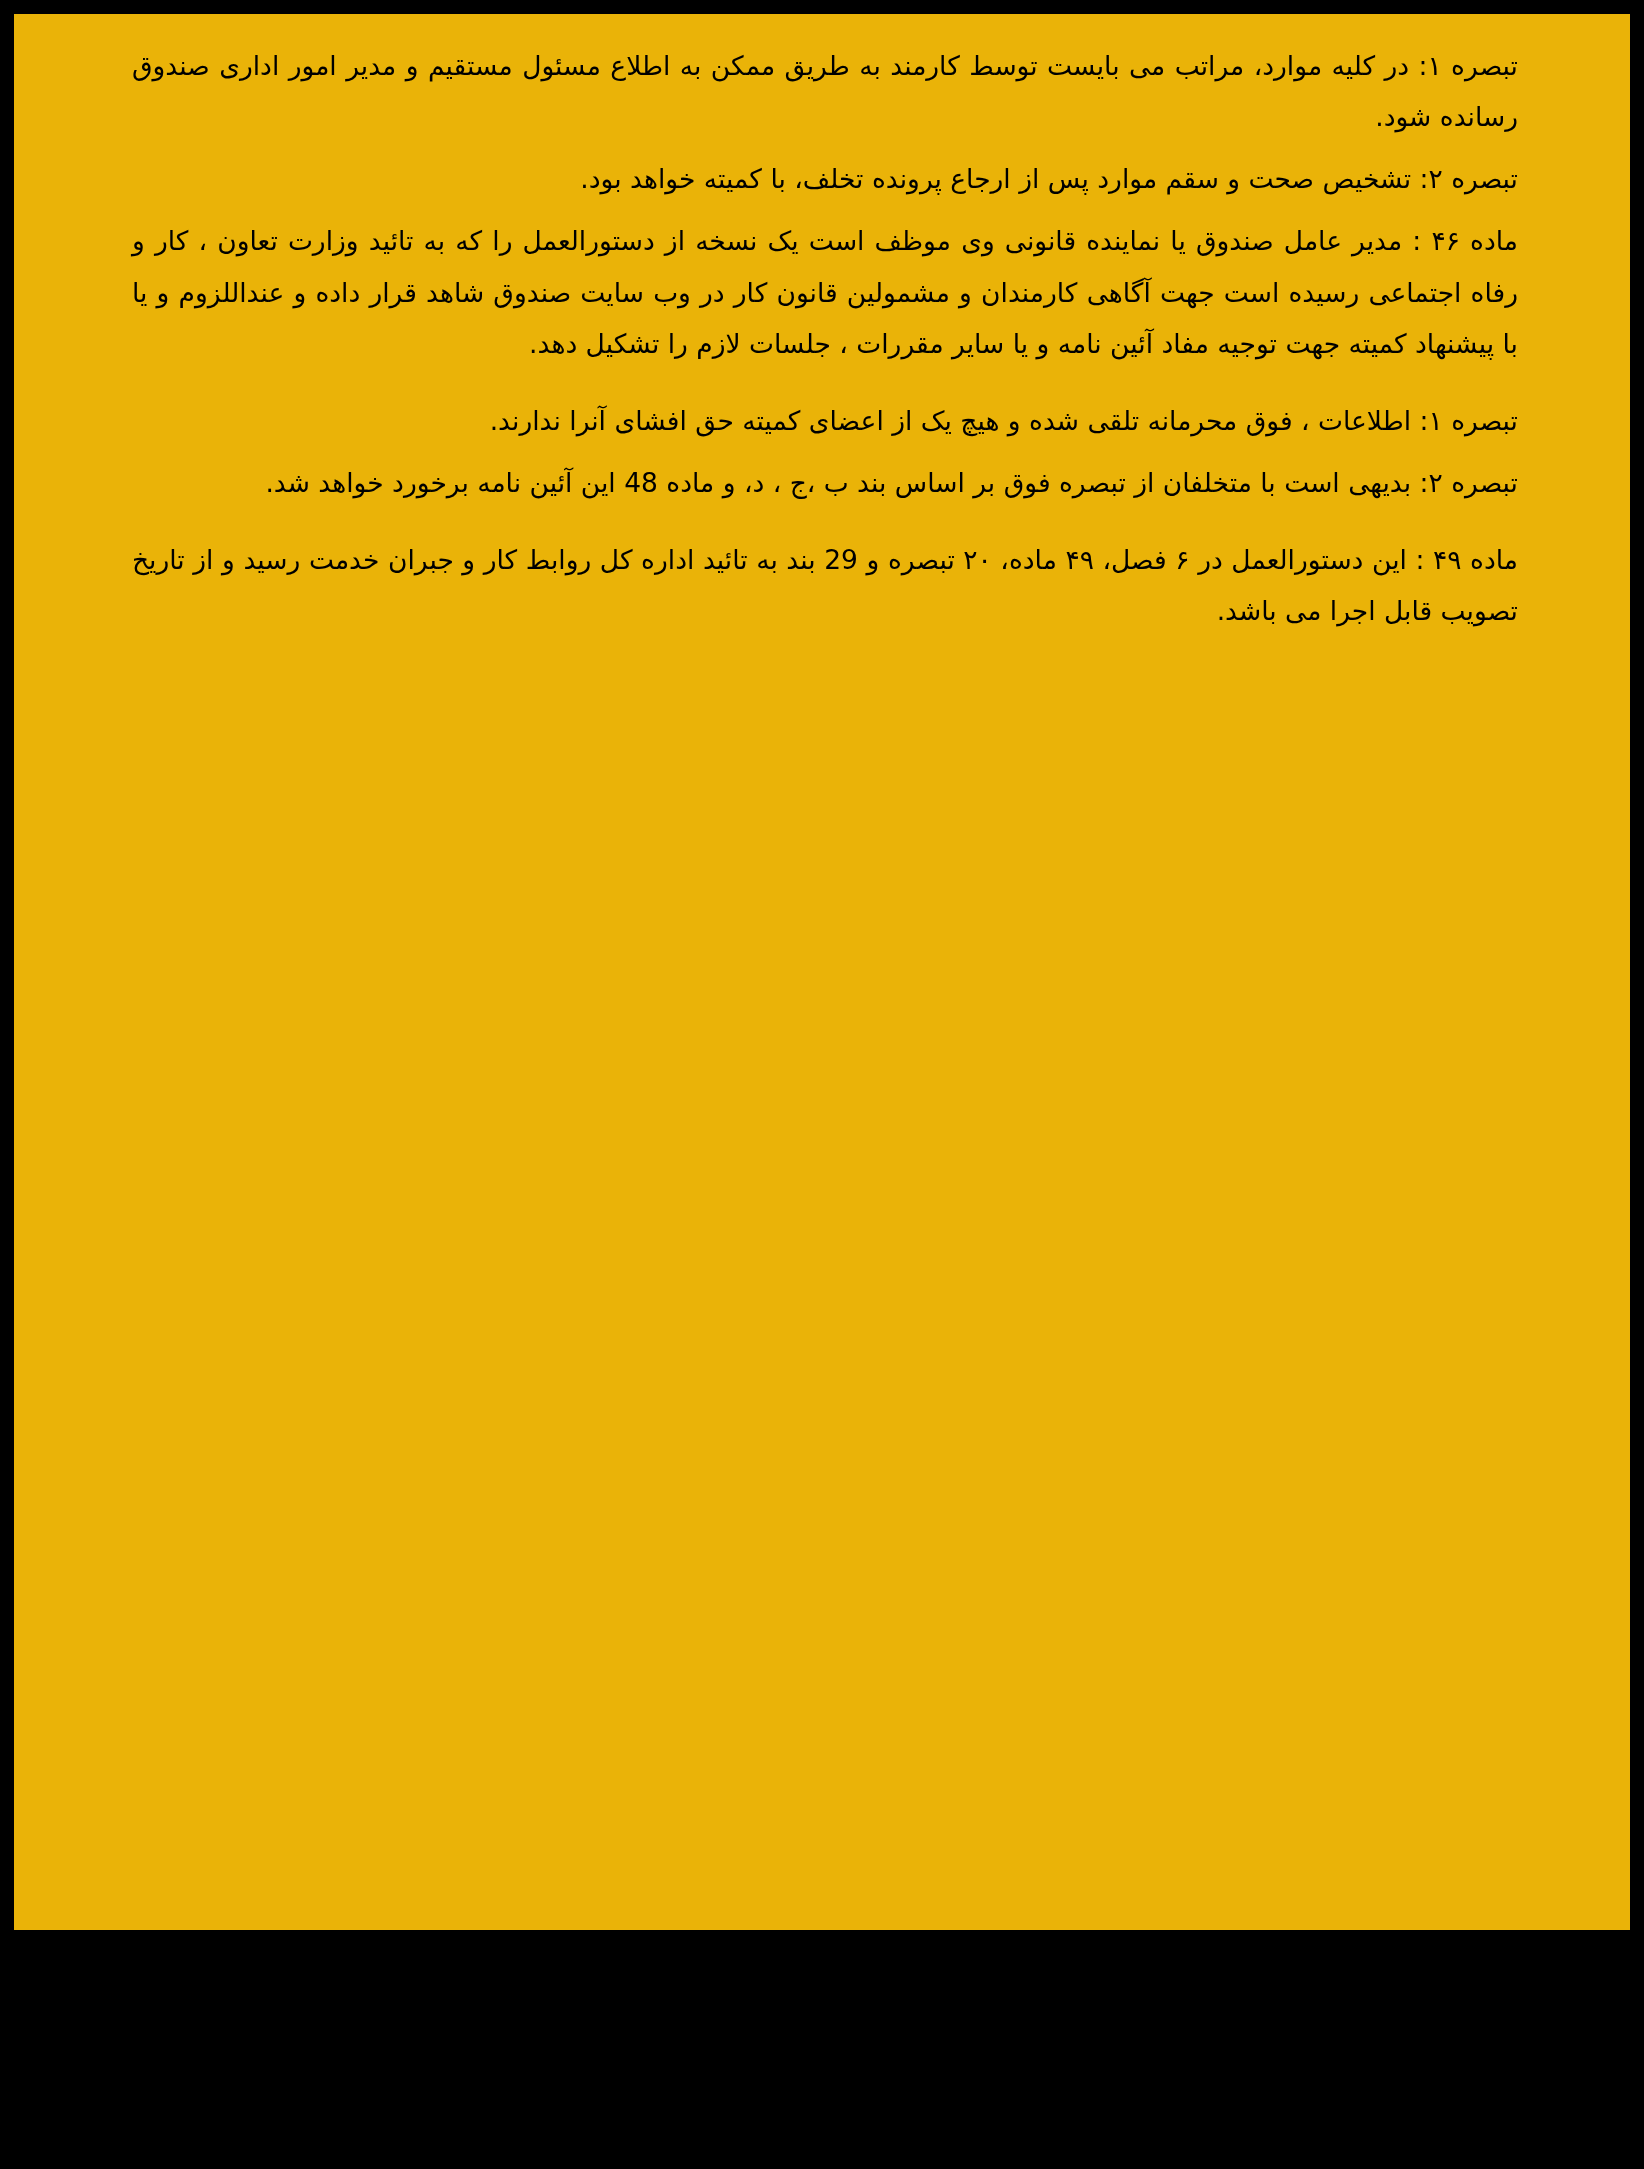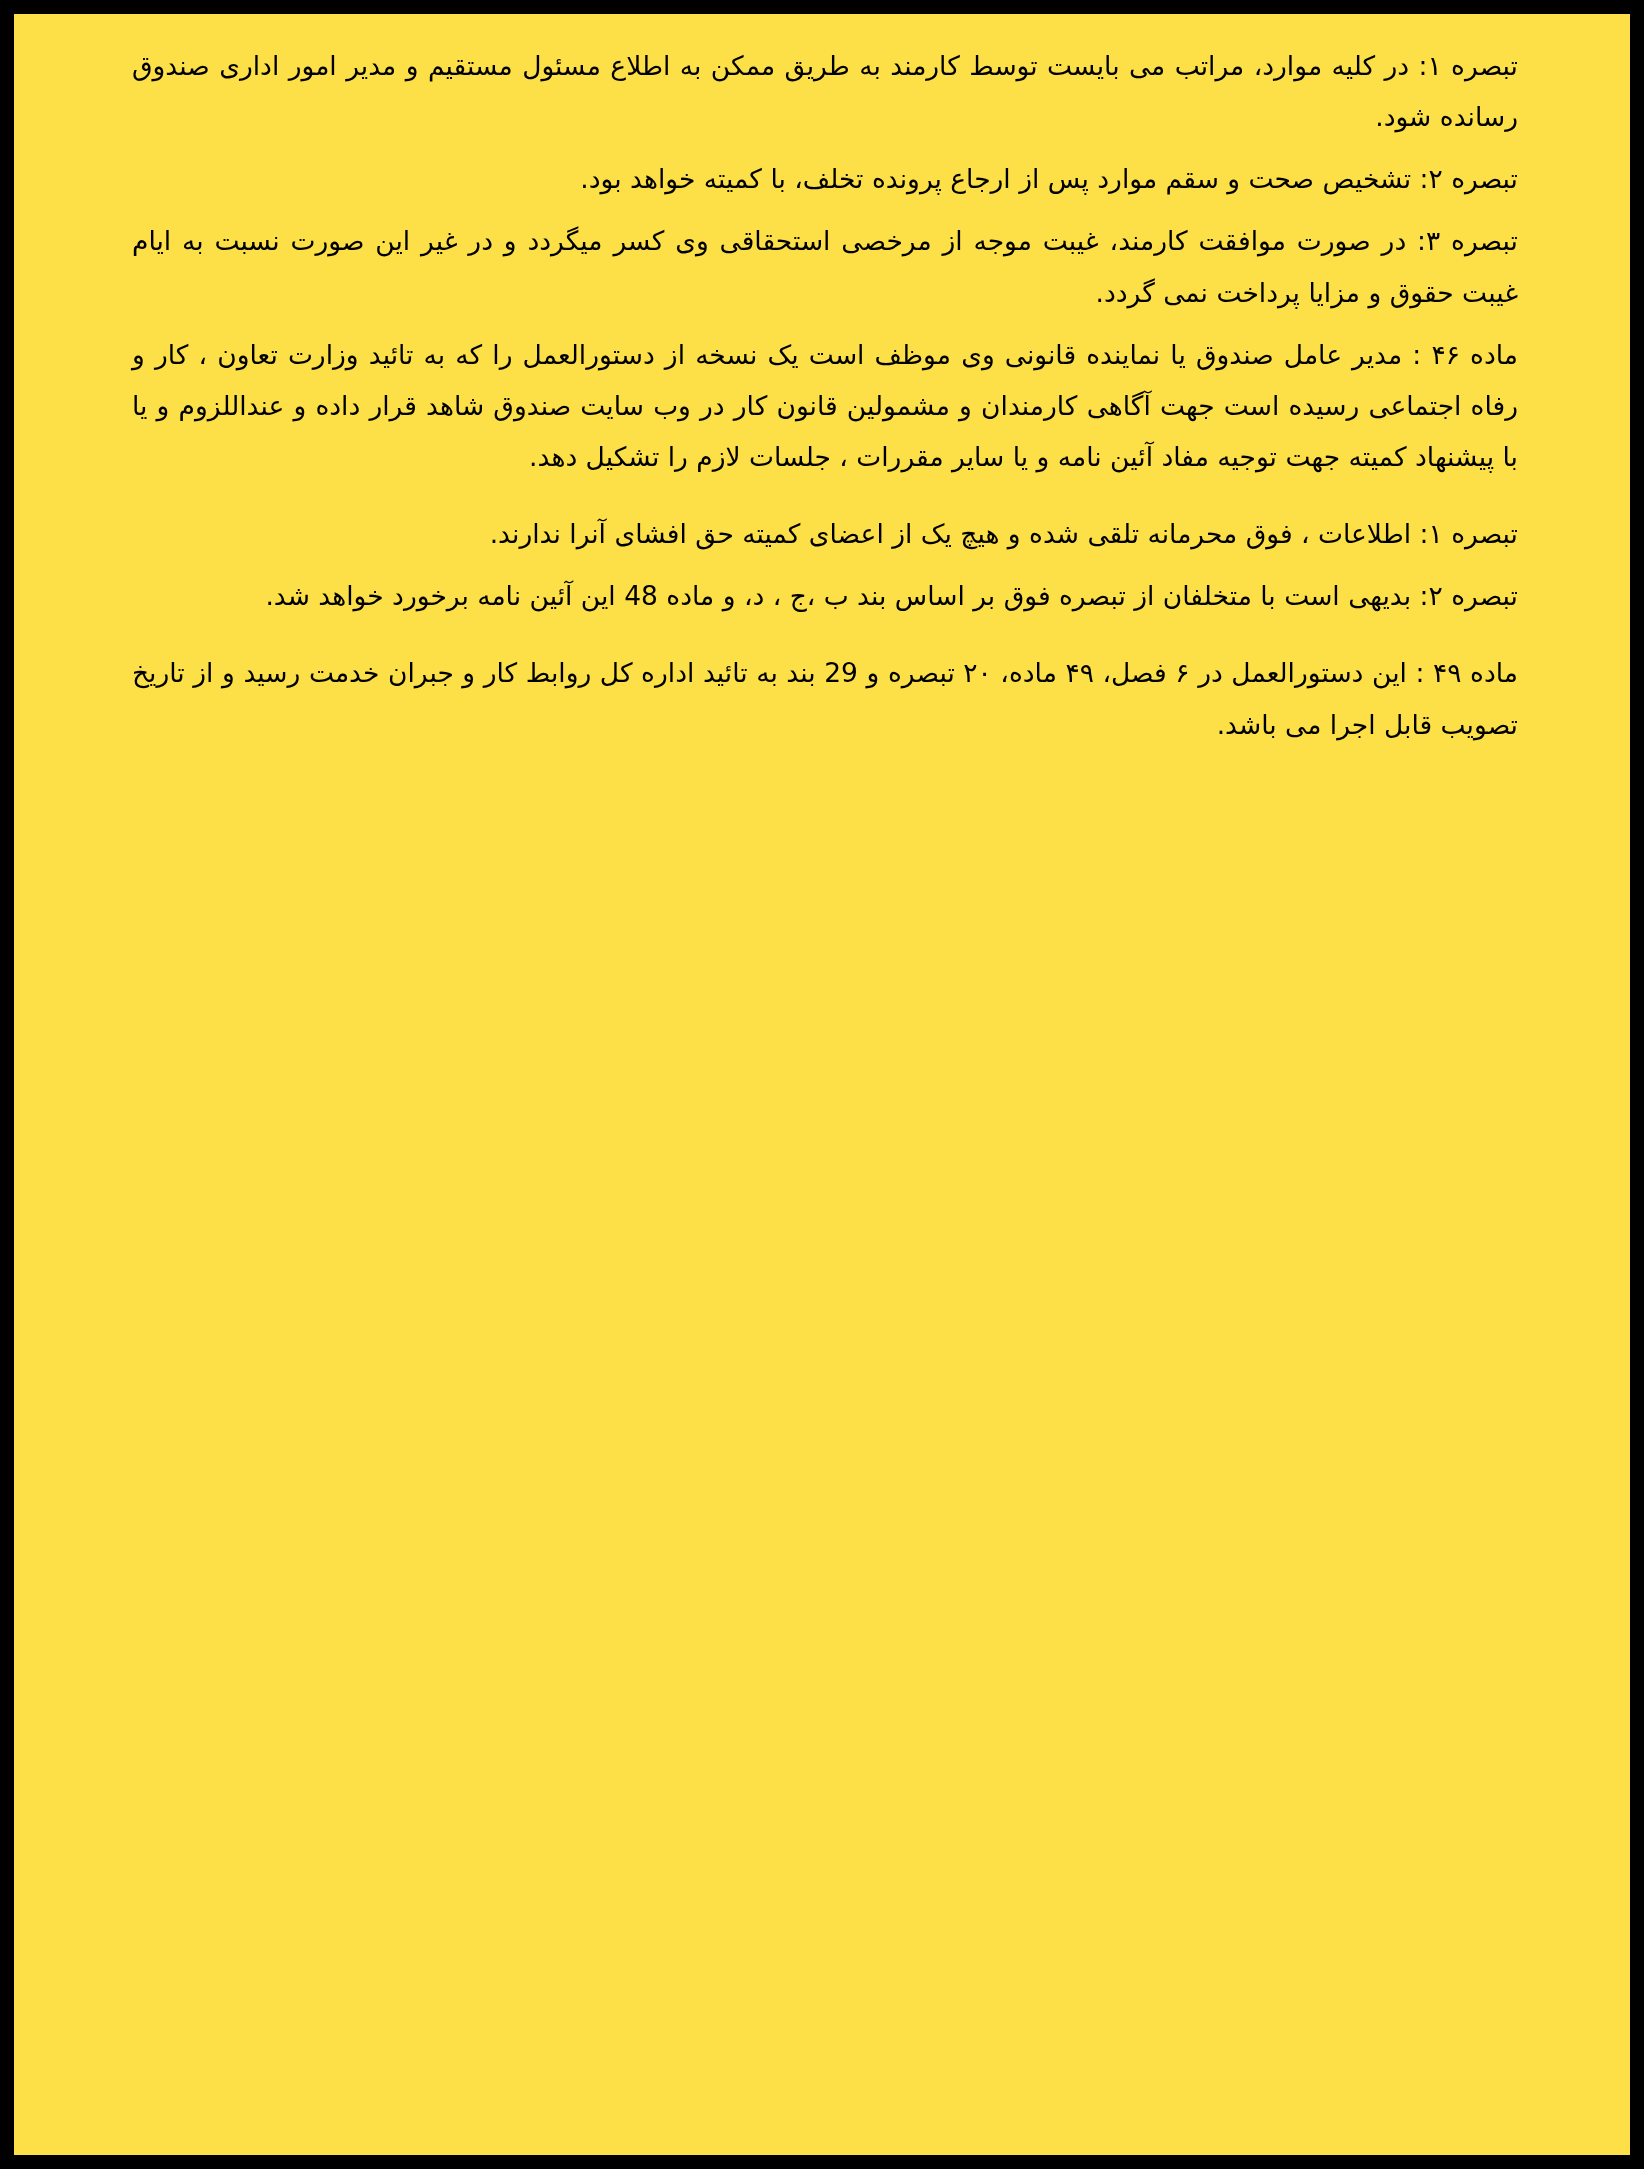--- a/index.html
+++ b/index.html
@@ -10,23 +10,23 @@
   .page {
     width: 1644px;
     height: 2169px;
     background: #000000;
     box-sizing: border-box;
     padding: 14px 0 14px 0;
     margin: 0 auto;
     position: relative;
   }
   .sheet {
-    background: #fde047;
+    background: #eab308;
     width: 1616px;
-    height: 2141px;
+    height: 1916px;
     margin: 0 auto;
     box-sizing: border-box;
     padding: 26px 112px 40px 118px;
     overflow: hidden;
   }
   .doc-body {
     direction: rtl;
     text-align: justify;
     text-align-last: right;
     font-family: "DejaVu Sans", "Liberation Sans", sans-serif;
@@ -45,20 +45,19 @@
   }
 </style>
 </head>
 <body>
 
 <div class="page">
   <div class="sheet">
     <div class="doc-body">
       <p class="para">تبصره ۱: در کلیه موارد، مراتب می بایست توسط کارمند به طریق ممکن به اطلاع مسئول مستقیم و مدیر امور اداری صندوق رسانده شود.</p>
       <p class="para">تبصره ۲: تشخیص صحت و سقم موارد پس از ارجاع پرونده تخلف، با کمیته خواهد بود.</p>
-      <p class="para">تبصره ۳: در صورت موافقت کارمند، غیبت موجه از مرخصی استحقاقی وی کسر میگردد و در غیر این صورت نسبت به ایام غیبت حقوق و مزایا پرداخت نمی گردد.</p>
       <p class="para spaced">ماده ۴۶ : مدیر عامل صندوق یا نماینده قانونی وی موظف است یک نسخه از دستورالعمل را که به تائید وزارت تعاون ، کار و رفاه اجتماعی رسیده است جهت آگاهی کارمندان و مشمولین قانون کار در وب سایت صندوق شاهد قرار داده و عنداللزوم و یا با پیشنهاد کمیته جهت توجیه مفاد آئین نامه و یا سایر مقررات ، جلسات لازم را تشکیل دهد.</p>
       <p class="para">تبصره ۱: اطلاعات ، فوق محرمانه تلقی شده و هیچ یک از اعضای کمیته حق افشای آنرا ندارند.</p>
       <p class="para spaced">تبصره ۲: بدیهی است با متخلفان از تبصره فوق بر اساس بند ب ،ج ، د، و ماده 48 این آئین نامه برخورد خواهد شد.</p>
       <p class="para">ماده ۴۹ : این دستورالعمل در ۶ فصل، ۴۹ ماده، ۲۰ تبصره و 29 بند به تائید اداره کل روابط کار و جبران خدمت رسید و از تاریخ تصویب قابل اجرا می باشد.</p>
     </div>
   </div>
 </div>
 
 </body></html>

